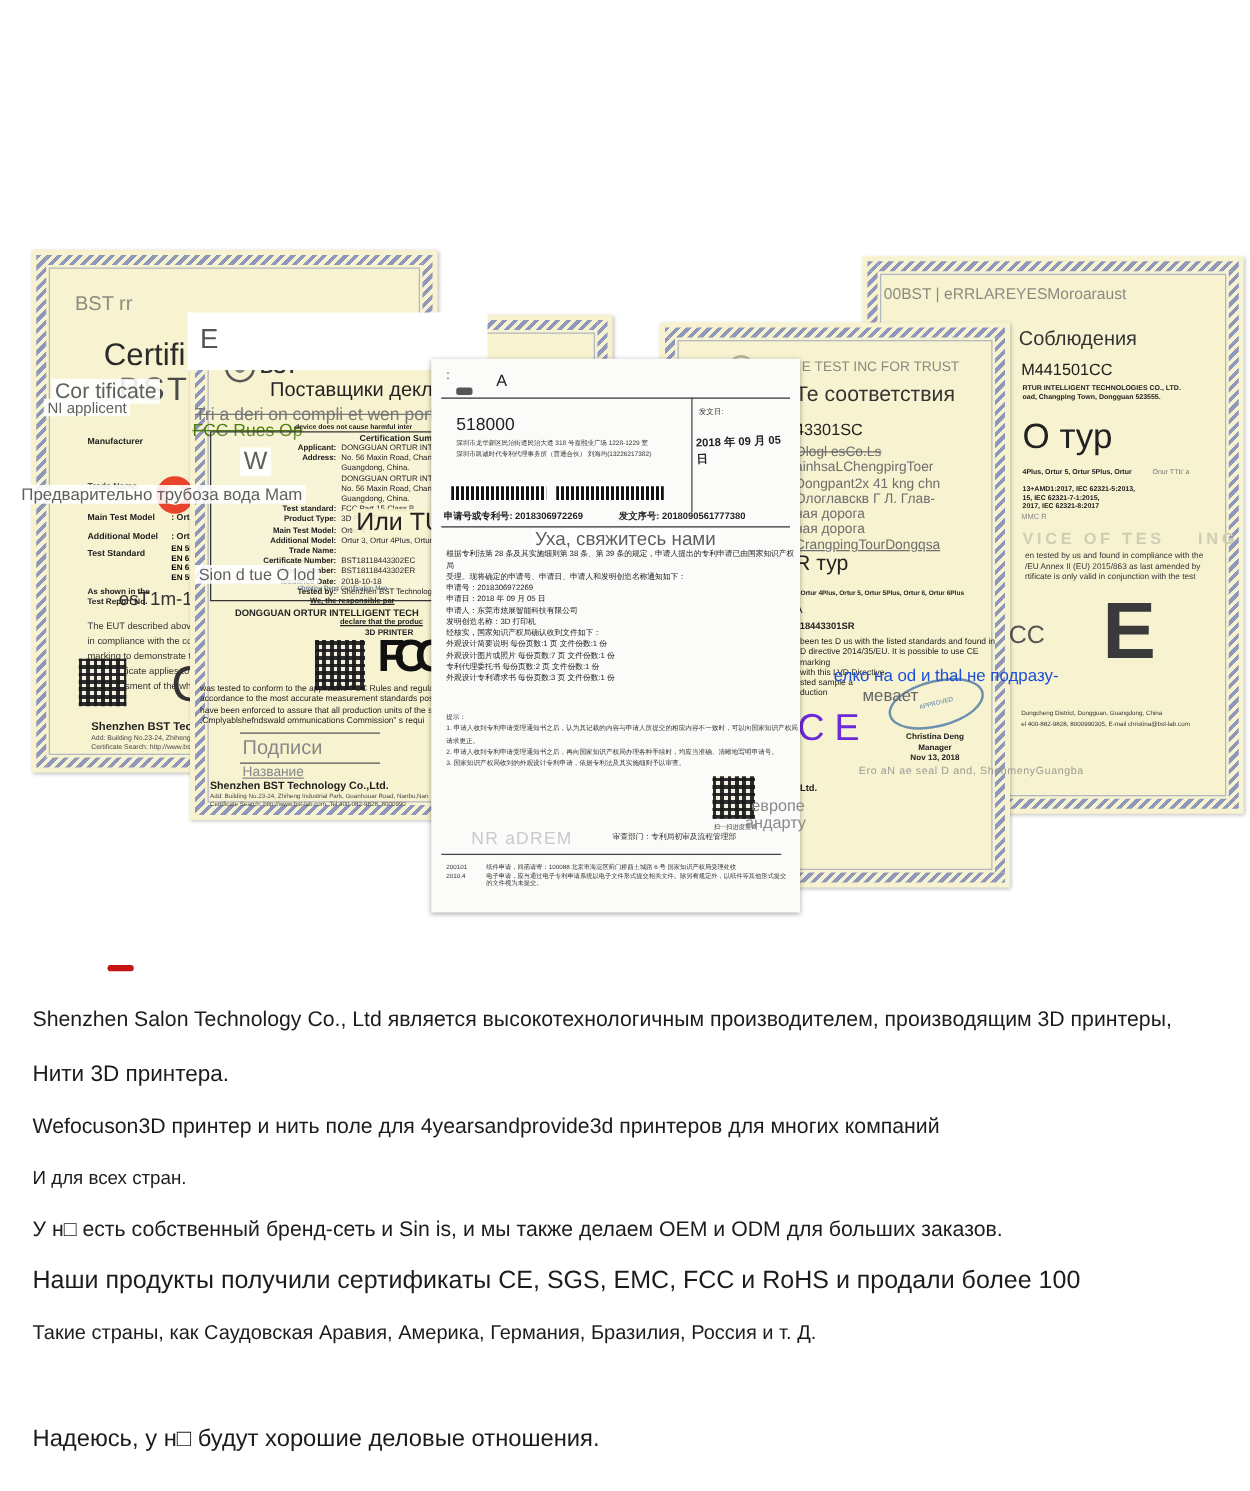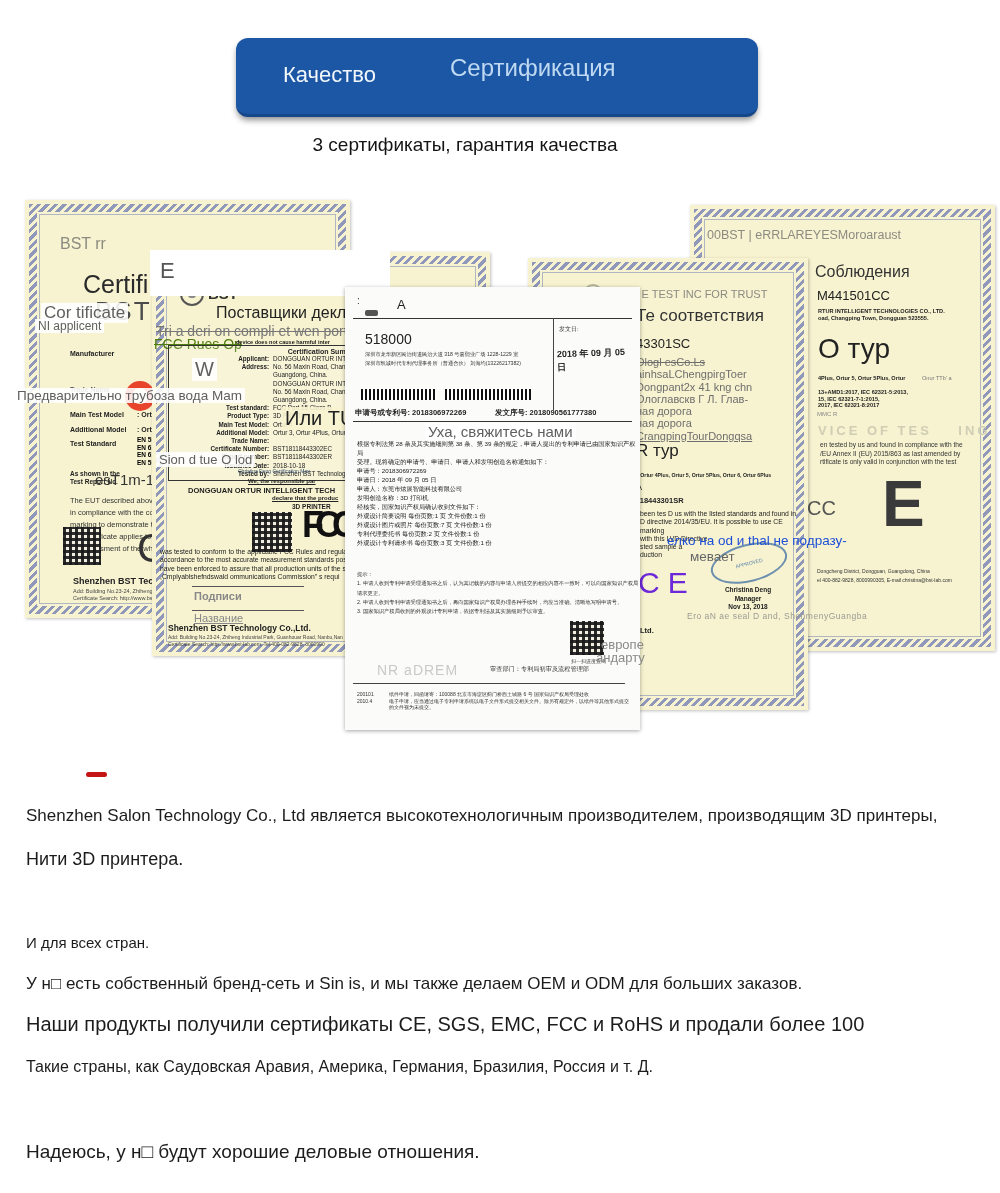--- a/index.html
+++ b/index.html
@@ -42,25 +42,20 @@
   
   .why-title{position:absolute;left:33px;top:742px;font-size:26px;color:#d2281e;}
   .red-dash{position:absolute;left:86px;top:772px;width:21px;height:5px;border-radius:3px;background:#c41414;}
   .wp{position:absolute;left:26px;margin:0;color:#1c1c1c;white-space:nowrap;}
 </style>
 </head>
 <body>
 
 <div class="page">
 
-  <div class="banner">
-    <span class="tab1">Качество</span>
-    <span class="tab2">Сертификация</span>
-  </div>
-  <div class="subtitle">3 сертификаты, гарантия качества</div>
 
   <div class="abs" style="left:0;top:0;width:1000px;height:740px;">
 
     <div class="cert" style="left:690px;top:205px;width:305px;height:446px;z-index:1;">
       <div class="lace"></div>
       <span class="t grey" style="left:17px;top:23px;font-size:12.5px;color:#8b8b82;">00BST | eRRLAREYESMoroaraust</span>
       <span class="t" style="left:125px;top:58px;font-size:16px;color:#333;">Соблюдения</span>
       <span class="t" style="left:127px;top:83px;font-size:13px;">M441501CC</span>
       <span class="t b" style="left:128px;top:103px;font-size:5.6px;">RTUR INTELLIGENT TECHNOLOGIES CO., LTD.</span>
       <span class="t b" style="left:128px;top:110px;font-size:5.6px;">oad, Changping Town, Dongguan 523555.</span>
@@ -250,21 +245,21 @@
       <div class="abs qr" style="left:100px;top:260px;width:40px;height:40px;"></div>
       <span class="t b" style="left:150px;top:252px;font-size:36px;color:#111;letter-spacing:-9px;">FCC</span>
       <div class="abs lines" style="left:8px;top:296px;font-size:6.8px;line-height:8.4px;color:#222;">
         <span>was tested to conform to the applicable FCC Rules and regulati</span>
         <span>accordance to the most accurate measurement standards possi</span>
         <span>have been enforced to assure that all production units of the sa</span>
         <span>,Cmplyablshefndswald    ommunications Commission” s requi</span>
       </div>
       <span class="sigline" style="left:40px;top:334px;width:112px;"></span>
       <span class="sigline" style="left:196px;top:334px;width:84px;"></span>
-      <span class="t" style="left:42px;top:338px;font-size:11px;color:#888;font-weight:bold;">Подписи</span>
+      <span class="t" style="left:42px;top:338px;font-size:16px;color:#888;">Подписи</span>
       <span class="t" style="left:202px;top:336px;font-size:11px;color:#888;">D</span>
       <span class="sigline" style="left:40px;top:358px;width:112px;"></span>
       <span class="sigline" style="left:196px;top:358px;width:84px;"></span>
       <span class="t" style="left:42px;top:360px;font-size:11px;color:#888;text-decoration:underline;">Название</span>
       <span class="t" style="left:202px;top:362px;font-size:7px;color:#333;">Title</span>
       <span class="t b" style="left:16px;top:371px;font-size:8.5px;">Shenzhen BST Technology Co.,Ltd.</span>
       <span class="t" style="left:16px;top:382px;font-size:5px;color:#444;">Add: Building No.23-24, Zhiheng Industrial Park, Guanhouar Road, Nanbu,Nan</span>
       <span class="t" style="left:16px;top:389px;font-size:5px;color:#444;">Certificate Search: http://www.bst-lab.com.  Tel:400-082-9828, 8000990</span>
     </div>
 
@@ -329,19 +324,20 @@
     <span class="t" style="left:596px;top:650px;font-size:13px;color:#8a8a8a;z-index:4;">андарту</span>
     <span class="t" style="left:667px;top:533px;font-size:13.5px;color:#1d4ed8;z-index:4;">елко на od и thal не подразу-</span>
     <span class="t" style="left:690px;top:549px;font-size:13.5px;color:#666;z-index:4;">мевает</span>
     <span class="t" style="left:687px;top:611px;font-size:8.5px;color:#9b9b93;letter-spacing:.5px;z-index:4;">Ero aN ae seal D and, ShenmenyGuangba</span>
   </div>
 
   <span class="red-dash"></span>
 
   <p class="wp" style="top:806px;font-size:17px;">Shenzhen Salon Technology Co., Ltd является высокотехнологичным производителем, производящим 3D принтеры,</p>
   <p class="wp" style="top:849px;font-size:18px;">Нити 3D принтера.</p>
+  <p class="wp" style="top:891px;font-size:17px;">Wefocuson3D принтер и нить поле для 4yearsandprovide3d принтеров для многих компаний</p>
   <p class="wp" style="top:934px;font-size:15px;">И для всех стран.</p>
   <p class="wp" style="top:974px;font-size:17px;">У н□ есть собственный бренд-сеть и Sin is, и мы также делаем OEM и ODM для больших заказов.</p>
   <p class="wp" style="top:1013px;font-size:20px;">Наши продукты получили сертификаты CE, SGS, EMC, FCC и RoHS и продали более 100</p>
   <p class="wp" style="top:1058px;font-size:16px;">Такие страны, как Саудовская Аравия, Америка, Германия, Бразилия, Россия и т. Д.</p>
   <p class="wp" style="top:1141px;font-size:19px;">Надеюсь, у н□ будут хорошие деловые отношения.</p>
 
 </div>
 
 </body></html>

